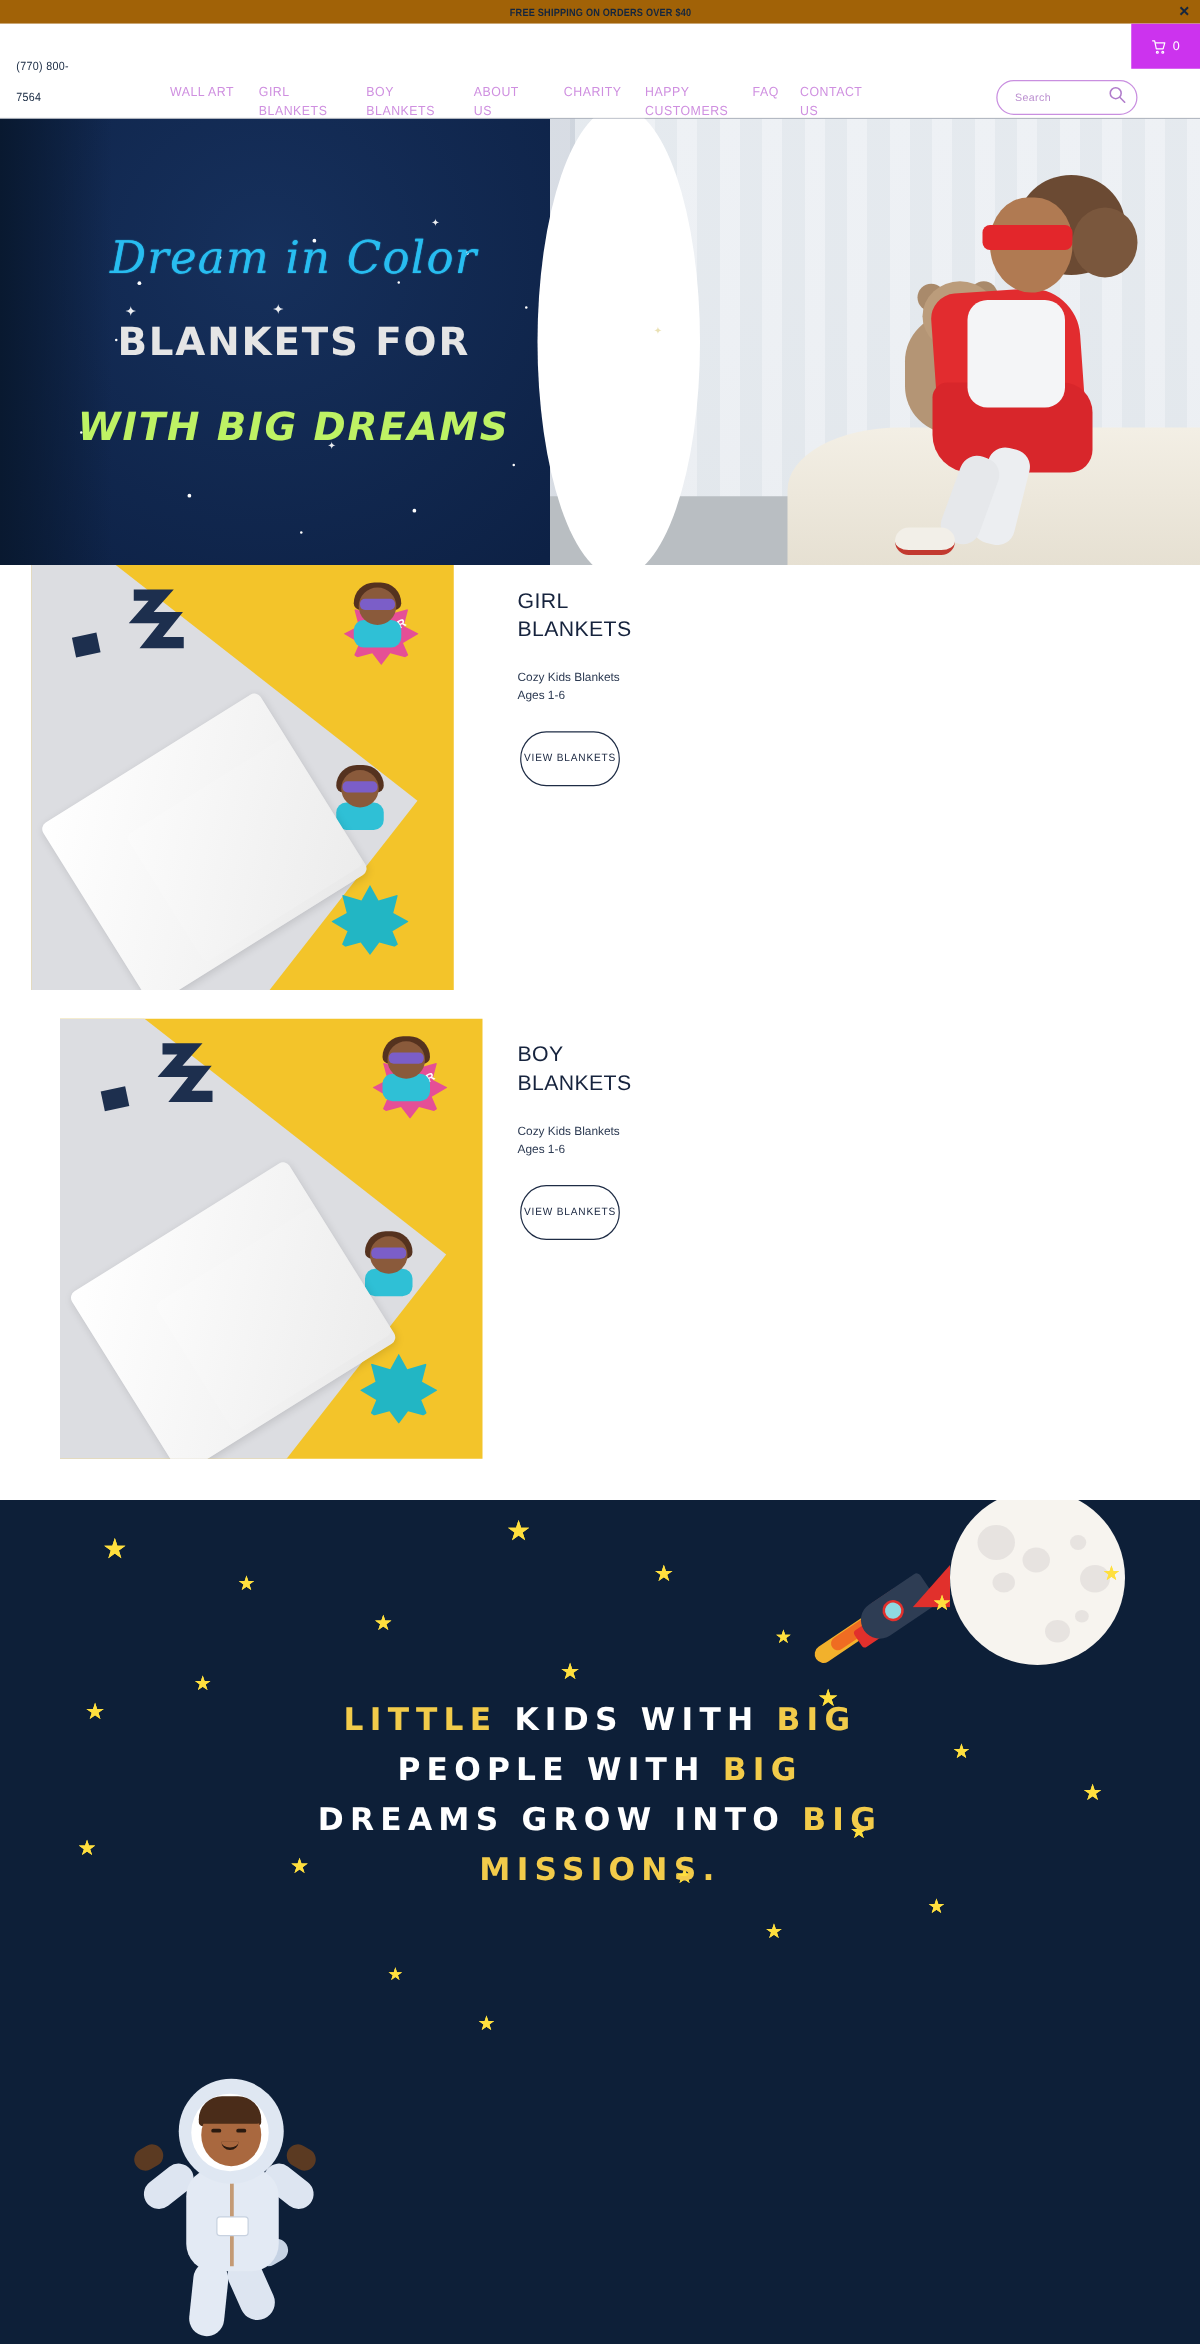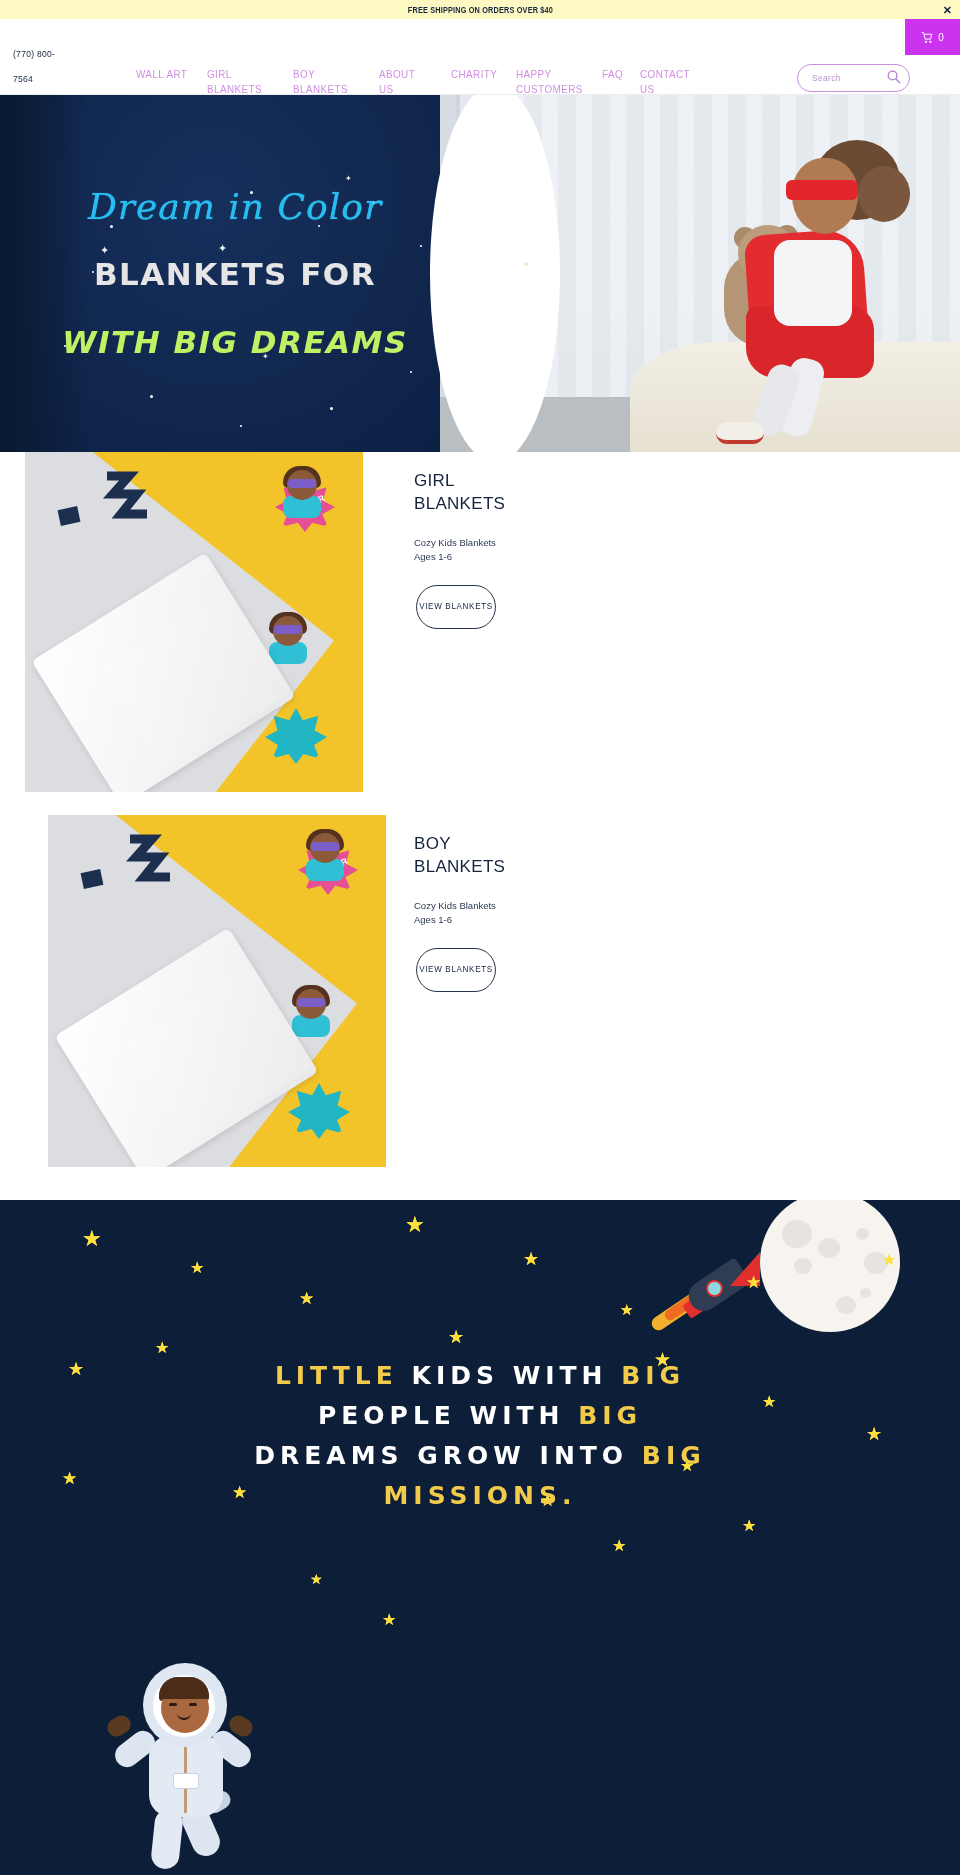--- a/index.html
+++ b/index.html
@@ -10,21 +10,21 @@
     background:#ffffff;
     color:#12233f;
     width:960px;
     overflow-x:hidden;
   }
 
   
   .announce{
     position:relative;
     height:19px;
-    background:#fef9c3;
+    background:#a16207;
     display:flex;align-items:center;justify-content:center;
   }
   .announce-text{
     font-size:8.5px;
     letter-spacing:.2px;
     color:#14263f;
     font-weight:600;
     font-family:"Liberation Sans Narrow","Liberation Sans",sans-serif;
     transform:scaleX(.86);
   }

